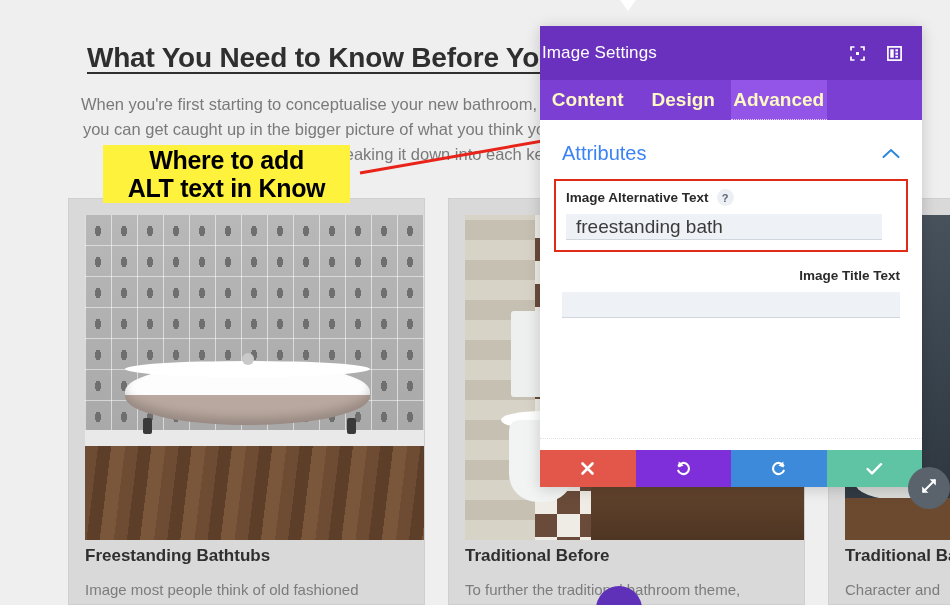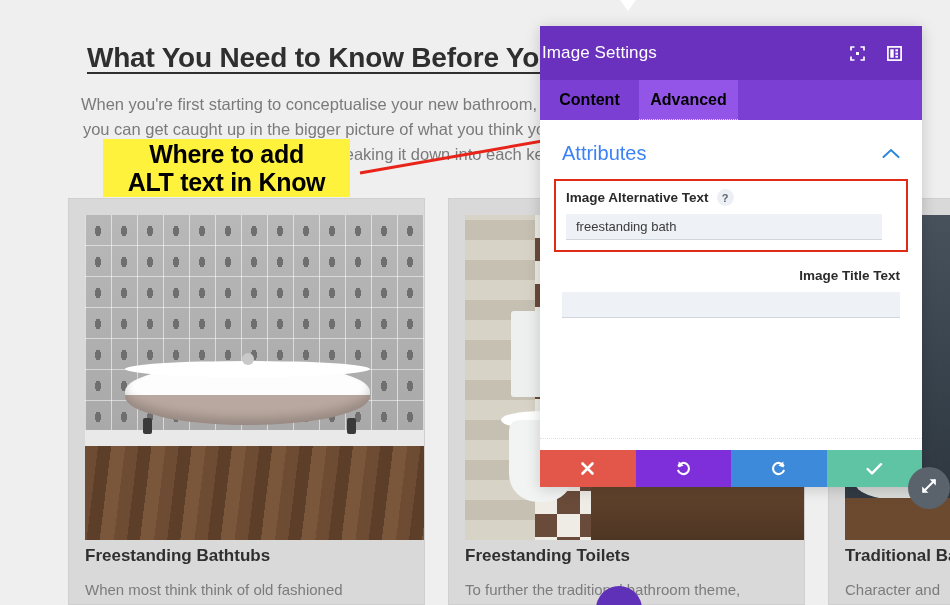--- a/index.html
+++ b/index.html
@@ -98,21 +98,21 @@
 
   
   .photo3 { background:#3c4650; }
   .photo3 .bk { position:absolute; inset:0; background:linear-gradient(160deg,#4a5560,#232b33); }
   .photo3 .pipe { position:absolute; left:26px; top:0; width:16px; bottom:80px; background:#2c3a47; }
   .photo3 .basin { position:absolute; left:10px; bottom:40px; width:90px; height:34px; background:#d9dcd8; border-radius:50%; }
   .photo3 .bwood { position:absolute; left:0; right:0; bottom:0; height:42px; background:#6b4a30; }
 
   
   .anno-box {
-    position:absolute; left:103px; top:139px; width:247px; height:58px;
+    position:absolute; left:103px; top:145px; width:247px; height:58px;
     background:#fff23d;
     display:flex; flex-direction:column; align-items:center; justify-content:center;
     z-index:40;
   }
   .anno-line { font-size:25px; font-weight:700; color:#000; line-height:28px; white-space:nowrap; letter-spacing:-0.3px; }
 
   
   .arrow-svg { position:absolute; left:0; top:0; width:950px; height:605px; z-index:45; pointer-events:none; }
 
   
@@ -126,21 +126,21 @@
     display:flex; align-items:center; padding:0 2px;
     position:relative;
   }
   .modal-title { color:#fff; font-size:17px; font-weight:400; letter-spacing:.1px; }
   .hdr-icons { position:absolute; right:20px; top:0; height:54px; display:flex; align-items:center; gap:22px; }
   .hdr-icons svg { display:block; }
 
   .modal-tabs { height:40px; background:#7c3fd4; display:flex; }
   .tab {
     width:99px; height:40px; display:flex; align-items:center; justify-content:center;
-    color:#000000; font-size:16px; font-weight:600;
+    color:#fef9c3; font-size:19px; font-weight:600;
   }
   .tab.active { background:#9354e8; border-bottom:1px dotted rgba(255,255,255,.75); }
 
   .modal-body {
     height:330px; background:#fff; position:relative; overflow:hidden;
   }
   .section-head {
     display:flex; align-items:center; justify-content:space-between;
     padding:22px 22px 0 22px;
   }
@@ -155,21 +155,21 @@
     display:flex; align-items:center; gap:8px; margin-bottom:8px;
   }
   .help-dot {
     width:17px; height:17px; border-radius:50%; background:#eceff3;
     display:inline-flex; align-items:center; justify-content:center;
     font-size:11px; font-weight:700; color:#5a6472;
   }
   .text-input {
     width:100%; height:26px; background:#eef1f5; border:none; outline:none;
     border-bottom:1px solid #cfd6de;
-    font-family:"Liberation Sans", sans-serif; font-size:13px; color:#3b3b3b;
+    font-family:"Liberation Sans", sans-serif; font-size:19px; color:#3b3b3b;
     padding:0 10px;
   }
   .field-block { padding:0 22px; margin-top:16px; }
   .field-block .field-label { margin-bottom:9px;justify-content:flex-end; }
 
   .divider { position:absolute; left:0; right:0; border-top:1px dotted #e2e2e2; }
   .visibility-row {
     position:absolute; left:0; right:0; top:318px; height:58px;
     display:flex; align-items:center; justify-content:space-between;
     padding:0 22px;
@@ -216,34 +216,34 @@
           <div class="wall"></div>
           <div class="skirt"></div>
           <div class="floor"></div>
           <div class="tub"></div>
           <div class="tub-rim"></div>
           <div class="tap"></div>
           <div class="foot f1"></div>
           <div class="foot f2"></div>
         </div>
         <div class="card-title">Freestanding Bathtubs</div>
-        <div class="card-desc">When most think think of old fashioned</div>
+        <div class="card-desc">Image most people think of old fashioned</div>
       </div>
 
       <div class="card c2">
         <div class="card-photo photo2">
           <div class="wall2"></div>
           <div class="wall2b"></div>
           <div class="towel"></div>
           <div class="cistern"></div>
           <div class="seat"></div>
           <div class="pan"></div>
           <div class="case"></div>
         </div>
-        <div class="card-title">Freestanding Toilets</div>
+        <div class="card-title">Traditional Before</div>
         <div class="card-desc">To further the traditional bathroom theme,</div>
       </div>
 
       <div class="card c3">
         <div class="card-photo photo3">
           <div class="bk"></div>
           <div class="pipe"></div>
           <div class="basin"></div>
           <div class="bwood"></div>
         </div>
@@ -282,20 +282,21 @@
             <rect x="8.4" y="3.3" width="2.6" height="2.1" fill="#fff"></rect>
             <rect x="8.4" y="6.6" width="2.6" height="2.1" fill="#fff"></rect>
             <rect x="8.4" y="9.8" width="2.6" height="1.9" fill="#fff"></rect>
           </svg>
         </span>
       </div>
     </div>
 
     <div class="modal-tabs">
       <div class="tab">Content</div>
+      <div class="tab">Design</div>
       <div class="tab active">Advanced</div>
       <div class="tab"></div>
     </div>
 
     <div class="modal-body">
 
       <div class="section-head">
         <div class="section-title">Attributes</div>
         <span class="chev">
           <svg width="18" height="11" viewBox="0 0 18 11">

